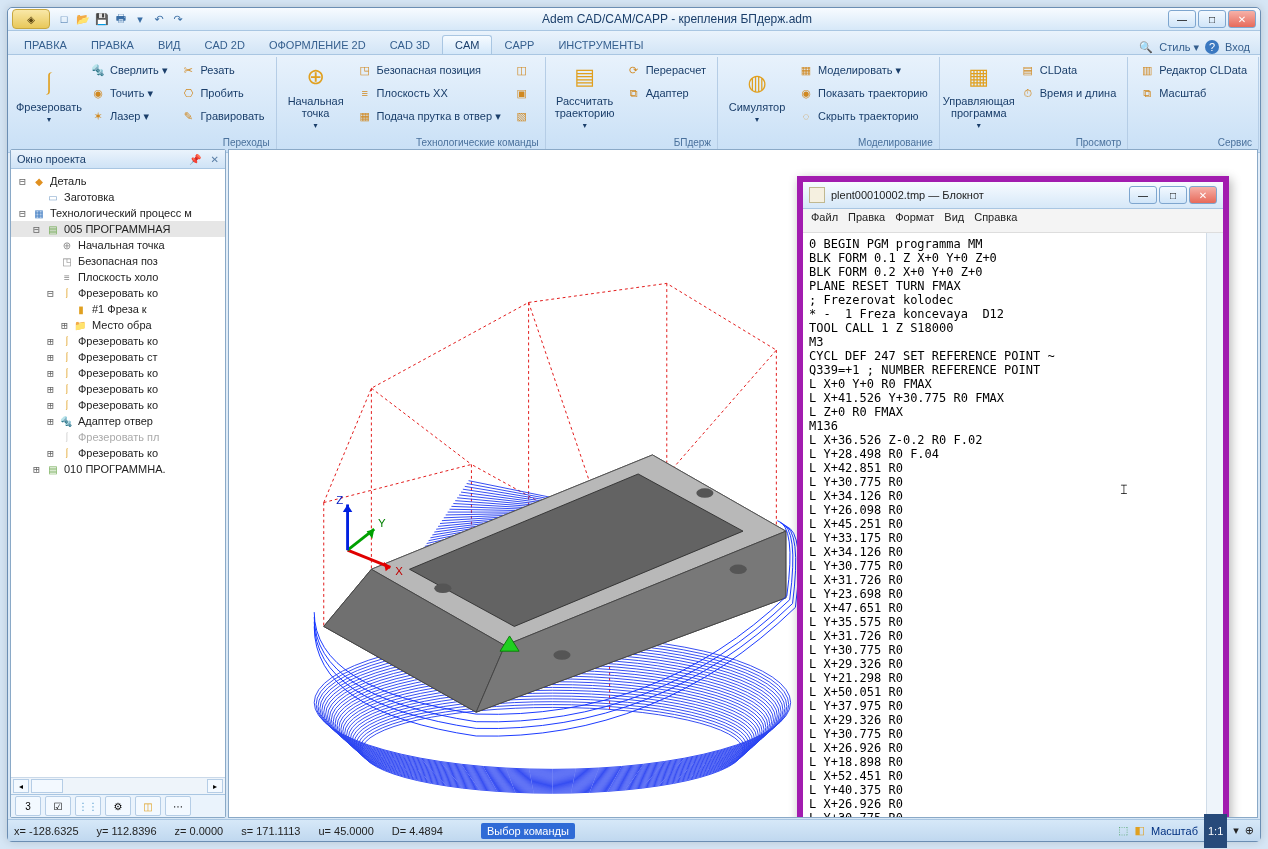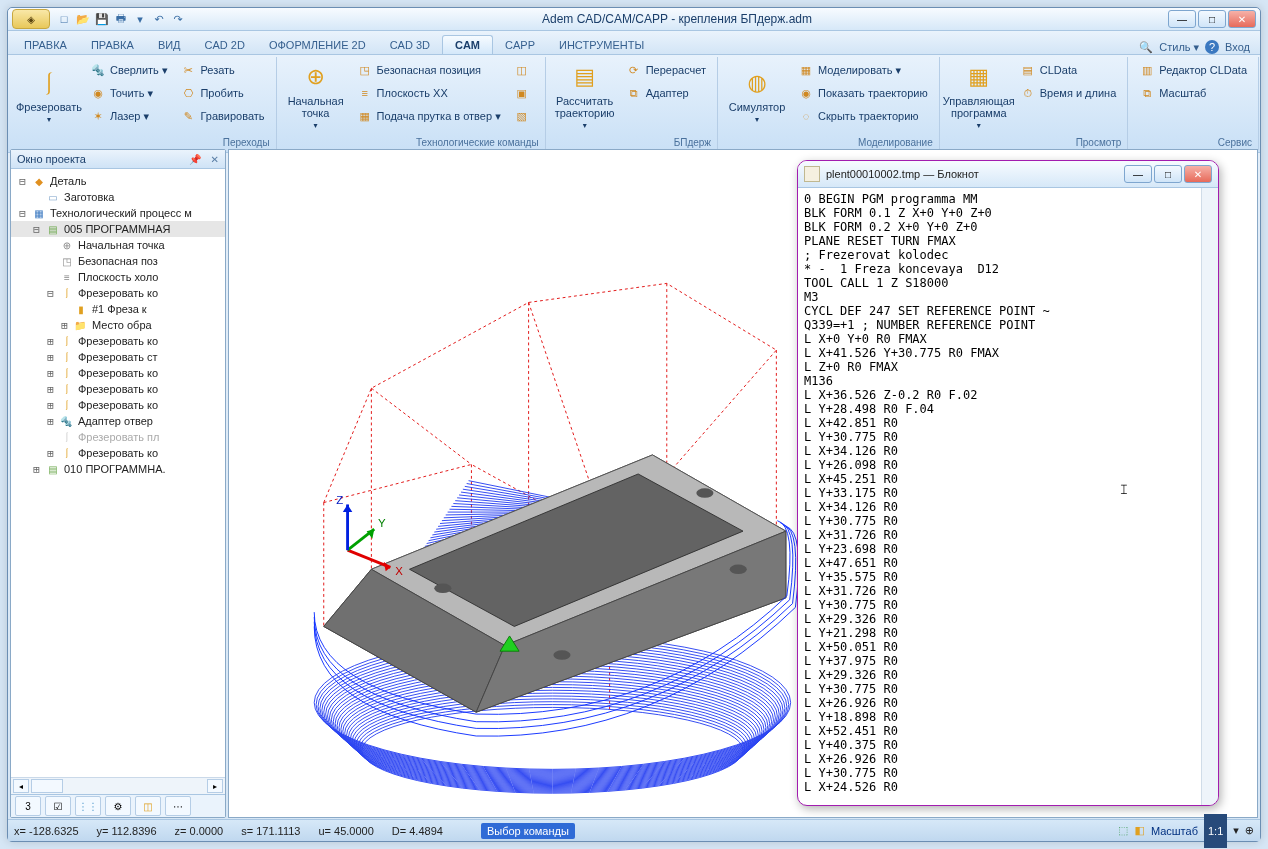--- a/index.html
+++ b/index.html
@@ -6,21 +6,21 @@
 .window{position:absolute;left:7px;top:7px;right:7px;bottom:7px;border:1px solid #6b8eb3;border-radius:5px;background:linear-gradient(#e6f0fa,#d6e6f5);box-shadow:0 0 10px rgba(0,0,0,.15)}
 .titlebar{height:22px;display:flex;align-items:center;padding:0 4px;background:linear-gradient(#f7fbff,#d6e8f8);border-bottom:1px solid #a9c6e2;border-radius:5px 5px 0 0}
 .titlebar .qat{display:flex;gap:3px;align-items:center}
 .titlebar .qat .ico{width:16px;height:16px;display:flex;align-items:center;justify-content:center;font-size:11px;color:#3a6ea5}
 .titlebar .title{flex:1;text-align:center;color:#1a3e6a;font-size:12px}
 .winbtns{display:flex;gap:2px}
 .winbtn{width:26px;height:16px;border:1px solid #7ea6cf;border-radius:3px;display:flex;align-items:center;justify-content:center;font-size:10px;background:linear-gradient(#f3f9ff,#d0e5f8)}
 .winbtn.close{background:linear-gradient(#f6b1a8,#e76a5a);color:#fff}
 .tabs{display:flex;background:linear-gradient(#eaf3fc,#d3e5f6);padding:2px 4px 0;align-items:flex-end;height:21px;border-bottom:1px solid #a9c6e2}
 .tab{padding:3px 12px;color:#355f8e;cursor:pointer;border-radius:3px 3px 0 0;font-size:11px}
-.tab.active{background:linear-gradient(#f6fbff,#d4e8fa);border:1px solid #a9c6e2;border-bottom:none;color:#1a3e6a;font-weight:bold}
+.tab.active{background:linear-gradient(#f6fbff,#d4e8fa);border:1px solid #a9c6e2;border-bottom:none;color:#1a3e6a;font-weight:normal}
 .tabs .right{margin-left:auto;display:flex;gap:6px;align-items:center;color:#355f8e;padding-right:6px}
 .ribbon{background:linear-gradient(#e8f2fc,#c9e0f6);border-bottom:1px solid #a9c6e2;height:93px;display:flex;padding:2px}
 .group{border-right:1px solid #b5cde6;padding:2px 6px;display:flex;flex-direction:column}
 .group .gbody{flex:1;display:flex;align-items:flex-start;gap:3px}
 .gname{text-align:right;color:#4a719c;font-size:10px;padding-top:1px}
 .bigbtn{display:flex;flex-direction:column;align-items:center;justify-content:center;width:64px;height:70px;border:1px solid transparent;border-radius:3px;text-align:center;color:#1a3e6a;gap:2px}
 .bigbtn .bi{width:32px;height:32px;display:flex;align-items:center;justify-content:center;font-size:22px}
 .col{display:flex;flex-direction:column;gap:1px}
 .smbtn{display:flex;align-items:center;gap:4px;padding:2px 4px;color:#1a3e6a;border:1px solid transparent;border-radius:2px;white-space:nowrap}
 .smbtn .si{width:16px;height:16px;display:inline-flex;align-items:center;justify-content:center}
@@ -40,21 +40,21 @@
 .hscroll .thumb{width:30px;height:12px;border:1px solid #b5cde6;background:#f3f9ff;margin:0 2px}
 .bottabs{height:22px;background:#eaf3fc;border-top:1px solid #a9c6e2;display:flex;align-items:center;padding:0 4px;gap:4px}
 .bottabs .bt{width:24px;height:18px;border:1px solid #b5cde6;border-radius:2px;background:#f3f9ff;display:flex;align-items:center;justify-content:center;font-size:10px}
 .viewport{flex:1;position:relative;background:#fff;border:1px solid #8aa9c7;margin:2px 2px 2px 0;overflow:hidden}
 .statusbar{position:absolute;left:0;right:0;bottom:0;height:21px;background:linear-gradient(#d6e8f8,#c0d8ef);border-top:1px solid #a9c6e2;display:flex;align-items:center;padding:0 6px;gap:18px;color:#222;font-size:11px}
 .statusbar .cmd{background:#2f6bd6;color:#fff;padding:2px 6px;border-radius:2px;margin-left:20px}
 .statusbar .right{margin-left:auto;display:flex;gap:6px;align-items:center}
 .scalebox{background:#274a7a;color:#fff;padding:11px 4px}
 .appicon{width:36px;height:18px;background:linear-gradient(#f9e8a8,#e8c85a);border:1px solid #c8a840;border-radius:4px;margin-right:6px;display:flex;align-items:center;justify-content:center;font-size:10px;color:#5a4410}
 
-.notepad{position:absolute;left:568px;top:10px;width:420px;height:644px;border:1px solid #a21caf;border-radius:10px;background:#fff;box-shadow:2px 3px 10px rgba(0,0,0,.3);display:flex;flex-direction:column;overflow:hidden}
+.notepad{position:absolute;left:568px;top:26px;width:420px;height:644px;border:6px solid #a21caf;border-radius:0;background:#fff;box-shadow:2px 3px 10px rgba(0,0,0,.3);display:flex;flex-direction:column;overflow:hidden}
 .notepad .nt-title{height:26px;background:linear-gradient(#f7fbff,#d6e8f8);display:flex;align-items:center;padding:0 6px;border-bottom:1px solid #a9c6e2}
 .notepad .nt-title .ico{width:14px;height:14px;background:#f5f0e0;border:1px solid #c0b890;margin-right:6px}
 .notepad .nt-title .t{flex:1;color:#222}
 .notepad .nt-menu{height:19px;background:#f4f4f4;display:flex;gap:10px;padding:2px 8px;border-bottom:1px solid #ddd;color:#222;font-size:11px}
 .notepad .nt-body{flex:1;overflow:auto;padding:4px 6px;font-family:Consolas,monospace;font-size:12px;white-space:pre;color:#000}
 .nt-win{display:flex;gap:2px}
 .nt-win .winbtn{width:26px;height:16px}
 .nt-body-wrap{flex:1;display:flex;overflow:hidden}
 .nt-body-wrap .sb{width:16px;background:#eef4fa;border-left:1px solid #d0dce8}
 .ibeam{position:absolute;left:890px;top:332px;font-size:14px;color:#000;font-family:serif}
@@ -527,20 +527,27 @@
       <div class="notepad">
         <div class="nt-title">
           <span class="ico"></span>
           <span class="t">plent00010002.tmp — Блокнот</span>
           <div class="nt-win">
             <div class="winbtn">—</div>
             <div class="winbtn">□</div>
             <div class="winbtn close">✕</div>
           </div>
         </div>
+        <div class="nt-menu" id="nt-menu">
+            <span>Файл</span>
+            <span>Правка</span>
+            <span>Формат</span>
+            <span>Вид</span>
+            <span>Справка</span>
+          </div>
         <div class="nt-body-wrap">
           <div class="nt-body">0 BEGIN PGM programma MM
 BLK FORM 0.1 Z X+0 Y+0 Z+0
 BLK FORM 0.2 X+0 Y+0 Z+0
 PLANE RESET TURN FMAX
 ; Frezerovat kolodec
 * -  1 Freza koncevaya  D12
 TOOL CALL 1 Z S18000
 M3
 CYCL DEF 247 SET REFERENCE POINT ~

